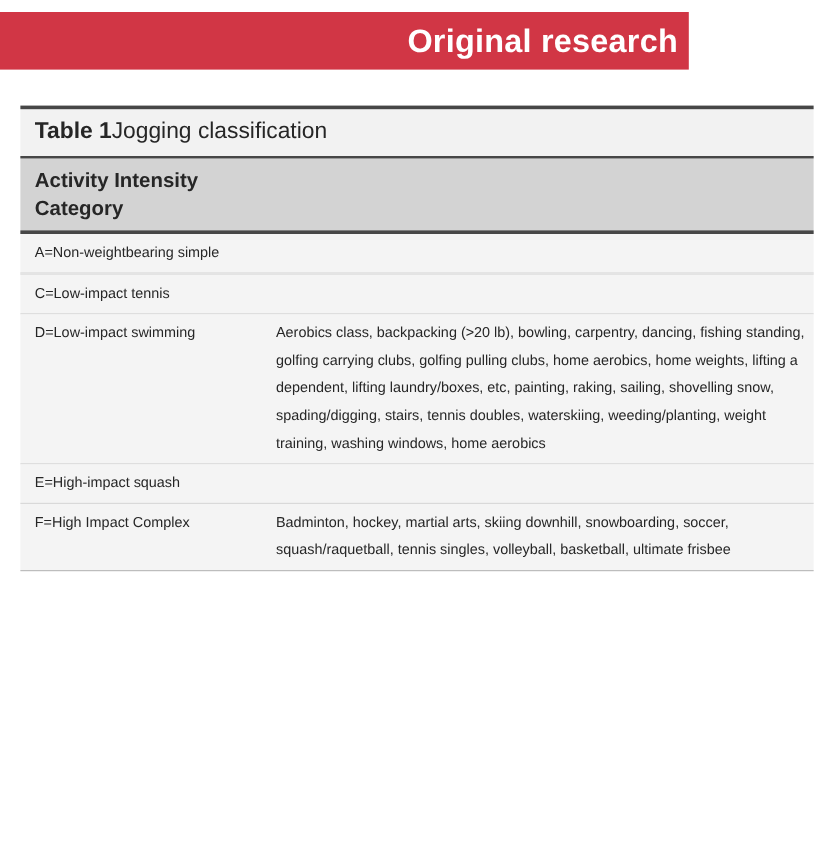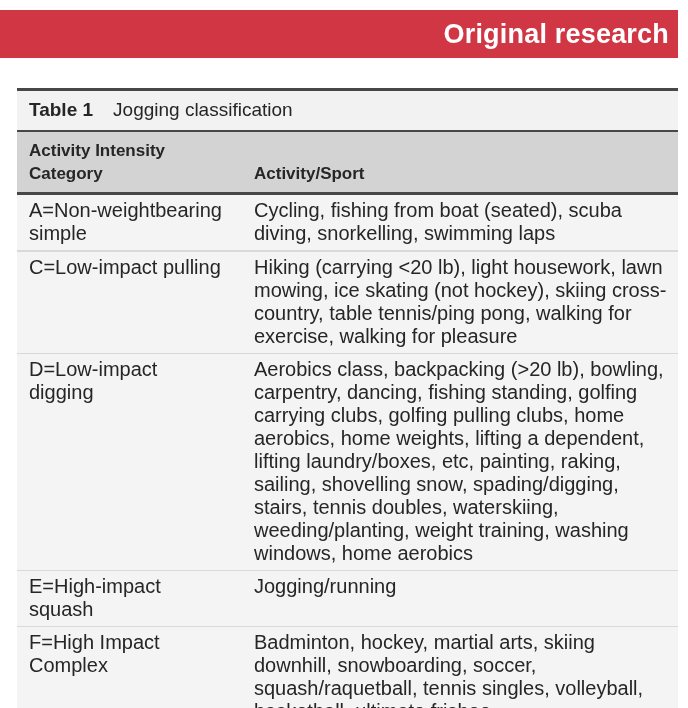--- a/index.html
+++ b/index.html
@@ -7,21 +7,21 @@
     width: 688px;
     background: #ffffff;
     font-family: "Liberation Sans", sans-serif;
     color: #262626;
   }
   body { height: 708px; overflow: hidden; }
 
   
   .banner {
     margin-top: 10px;
-    width: 678px;
+    width: 574px;
     height: 48px;
     background: var(--accent-red, #d13645);
     display: flex;
     align-items: center;
     justify-content: flex-end;
     padding-right: 9px;
   }
   .banner-label {
     color: var(--banner-text, #ffffff);
     font-weight: bold;
@@ -33,48 +33,46 @@
   .table-wrap {
     margin: 30px 0 0 17px;
     width: 661px;
   }
   .caption {
     background: var(--caption-bg, #f2f2f2);
     border-top: 3px solid var(--rule-dark, #474747);
     padding: 8px 12px 9px 12px;
     display: flex;
     align-items: baseline;
-    gap: 20px;
     font-size: 19px;
   }
   .caption-label { font-weight: bold; }
 
   .grid-row {
     display: grid;
     grid-template-columns: 212px 1fr;
-    gap: 24px;
   }
   .header-row {
     background: var(--header-bg, #d3d3d3);
     border-top: 2px solid var(--rule-dark, #474747);
     border-bottom: 3px solid var(--rule-dark, #474747);
     font-weight: bold;
     font-size: 17px;
     line-height: 23px;
     align-items: end;
   }
   .header-row .cell { padding-top: 7px; padding-bottom: 7px; }
 
   .cell { padding: 4px 4px 5px 12px; }
   .cell.activity { padding-left: 1px; padding-right: 6px; }
 
   .data-row {
     background: var(--row-bg, #f4f4f4);
     border-bottom: 1px solid var(--row-divider, #d9d9d9);
-    font-size: 20px;
+    font-size: 12px;
     line-height: 23px;
   }
   .data-row:last-child {
     border-bottom: 1px solid var(--rule-light, #bdbdbd);
   }
 </style>
 </head>
 <body>
 
 <div class="banner">
@@ -83,44 +81,40 @@
 
 <div class="table-wrap">
 
   <div class="caption">
     <span class="caption-label">Table 1</span>
     <span class="caption-title">Jogging classification</span>
   </div>
 
   <div class="grid-row header-row">
     <div class="cell category">Activity Intensity Category</div>
-    <div class="cell activity">Activity/Sport</div>
   </div>
 
   <div class="grid-row data-row">
     <div class="cell category">A=Non-weightbearing simple</div>
-    <div class="cell activity">Cycling, fishing from boat (seated), scuba diving, snorkelling, swimming laps</div>
   </div>
 
   <div class="grid-row data-row">
   </div>
 
   <div class="grid-row data-row">
-    <div class="cell category">C=Low-impact pulling</div>
-    <div class="cell activity">Hiking (carrying &lt;20 lb), light housework, lawn mowing, ice skating (not hockey), skiing cross-country, table tennis/ping pong, walking for exercise, walking for pleasure</div>
+    <div class="cell category">C=Low-impact tennis</div>
   </div>
 
   <div class="grid-row data-row">
-    <div class="cell category">D=Low-impact digging</div>
+    <div class="cell category">D=Low-impact swimming</div>
     <div class="cell activity">Aerobics class, backpacking (&gt;20 lb), bowling, carpentry, dancing, fishing standing, golfing carrying clubs, golfing pulling clubs, home aerobics, home weights, lifting a dependent, lifting laundry/boxes, etc, painting, raking, sailing, shovelling snow, spading/digging, stairs, tennis doubles, waterskiing, weeding/planting, weight training, washing windows, home aerobics</div>
   </div>
 
   <div class="grid-row data-row">
     <div class="cell category">E=High-impact squash</div>
-    <div class="cell activity">Jogging/running</div>
   </div>
 
   <div class="grid-row data-row">
     <div class="cell category">F=High Impact Complex</div>
     <div class="cell activity">Badminton, hockey, martial arts, skiing downhill, snowboarding, soccer, squash/raquetball, tennis singles, volleyball, basketball, ultimate frisbee</div>
   </div>
 
 </div>
 
 </body></html>

